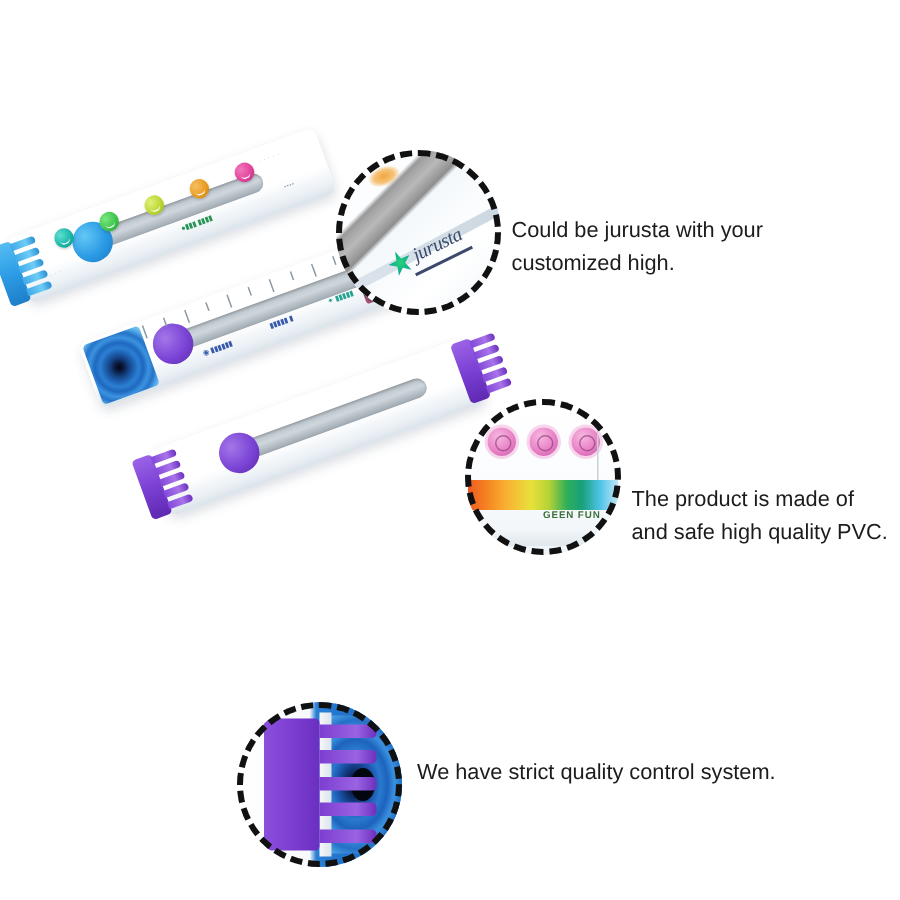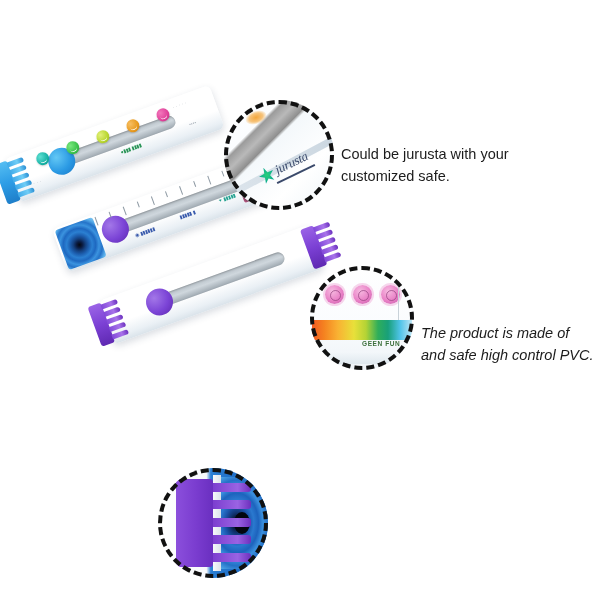--- a/index.html
+++ b/index.html
@@ -424,50 +424,53 @@
     <div class="c1-logo">
       <span class="c1-star"></span>
       <span class="c1-word">jurusta</span>
     </div>
     <div class="c1-sub"></div>
   </div>
   <div class="callout-ring" style="left:224px; top:100px; width:110px; height:110px;"></div>
 
   <div class="callout-text" style="left:341px; top:143px; width:200px;">
     <div>Could be jurusta with your</div>
-    <div>customized safe.</div>
+    <div>customized high.</div>
   </div>
 
   <div class="callout" style="left:310px; top:266px; width:104px; height:104px;">
     <div class="c2-bg"></div>
     <div class="c2-btn" style="left:14%; top:18%;"></div>
     <div class="c2-btn" style="left:41%; top:18%;"></div>
     <div class="c2-btn" style="left:68%; top:18%;"></div>
     <div class="c2-divider"></div>
     <div class="c2-strip"></div>
     <div class="c2-strip-label">GEEN FUN</div>
     <div class="c2-base"></div>
   </div>
   <div class="callout-ring" style="left:310px; top:266px; width:104px; height:104px;"></div>
 
-  <div class="callout-text" style="left:421px; top:322px; width:180px;font-style:italic;">
+  <div class="callout-text" style="left:421px; top:322px; width:180px;">
     <div>The product is made of</div>
-    <div>and safe high control PVC.</div>
+    <div>and safe high quality PVC.</div>
   </div>
 
   <div class="callout" style="left:158px; top:468px; width:110px; height:110px;">
     <div class="c3-bg"></div>
     <div class="c3-swirl">
       <div class="c3-ring"></div>
     </div>
     <div class="c3-spine"></div>
     <div class="c3-comb">
       <div class="c3-tooth" style="top:4%;"></div>
       <div class="c3-tooth" style="top:24%;"></div>
       <div class="c3-tooth" style="top:44%;"></div>
       <div class="c3-tooth" style="top:64%;"></div>
       <div class="c3-tooth" style="top:84%;"></div>
     </div>
   </div>
   <div class="callout-ring" style="left:158px; top:468px; width:110px; height:110px;"></div>
 
+  <div class="callout-text" style="left:278px; top:504px; width:270px;">
+    <div>We have strict quality control system.</div>
+  </div>
 
 </div>
 
 </body></html>

